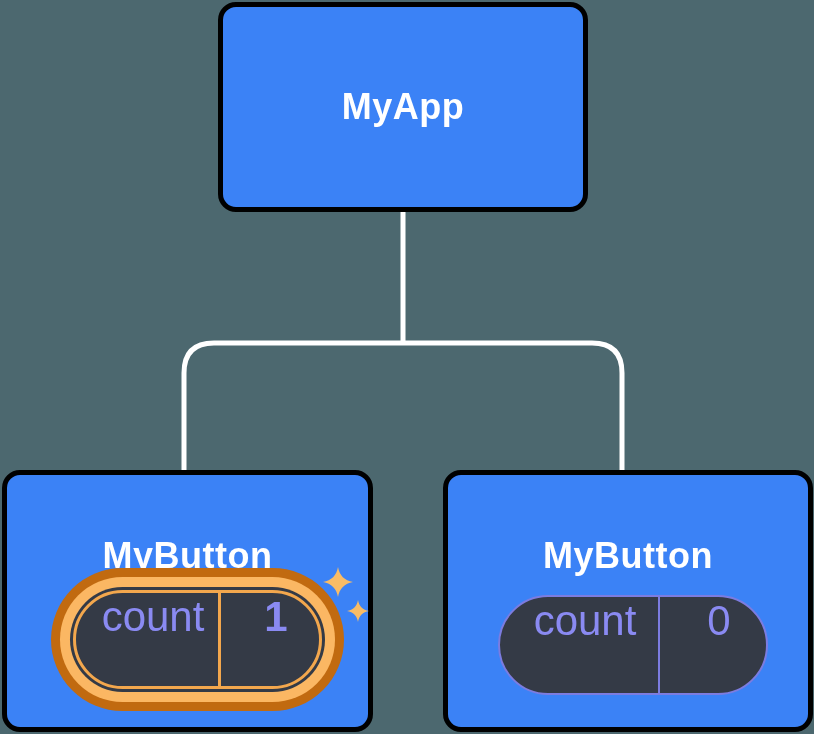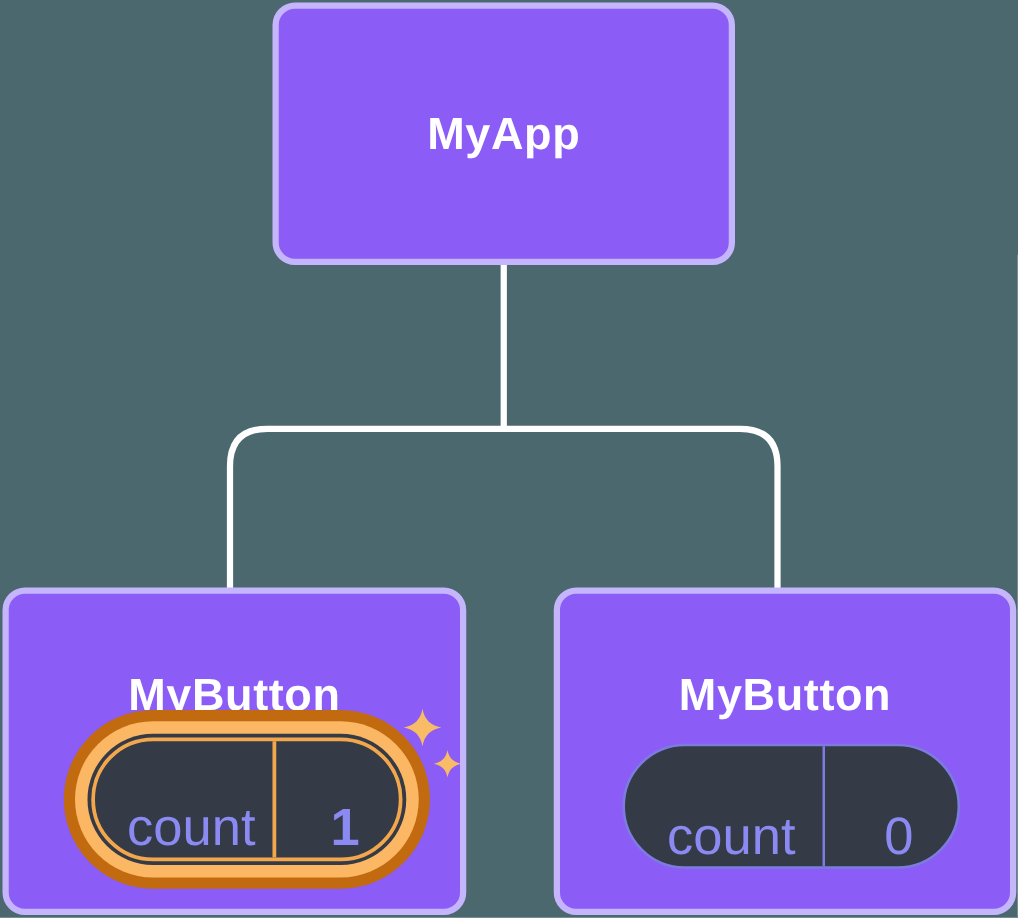--- a/index.html
+++ b/index.html
@@ -12,22 +12,22 @@
     overflow: hidden;
   }
   .connectors {
     position: absolute;
     left: 0; top: 0;
     width: 814px; height: 734px;
     pointer-events: none;
   }
   .node {
     position: absolute;
-    background: #8b5cf6;
-    border: 5px solid #c4b5fd;
+    background: #3b82f6;
+    border: 5px solid #000000;
     border-radius: 18px;
     box-sizing: border-box;
   }
   .node-root {
     left: 218px; top: 2px;
     width: 370px; height: 210px;
     display: flex;
     align-items: center;
     justify-content: center;
   }
@@ -59,21 +59,21 @@
     border: 3px solid #F3A74D;
     box-shadow: 0 0 0 3px #343A46, 0 0 0 13px #FBB763, 0 0 0 22px #C16A10;
   }
   .pill-plain {
     left: 50px; top: 120px;
     width: 270px; height: 100px;
     border: 2px solid #7C7CE0;
   }
   .pill-cell {
     display: flex;
-    align-items: flex-end;
+    align-items: flex-start;
     justify-content: center;
     padding-left: 12px;
   }
   .cell-name { flex: 1; }
   .cell-value { width: 86px; }
   .pill-plain .cell-value { width: 94px; }
   .state-text {
     color: #8A8AF2;
     font-size: 42px;
   }

